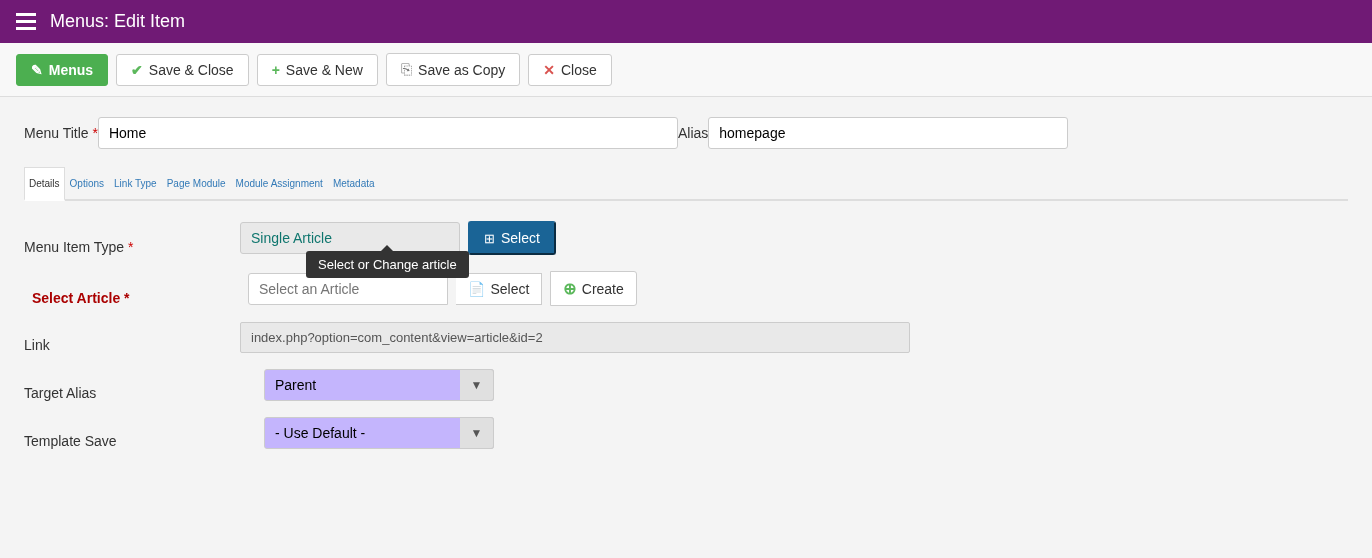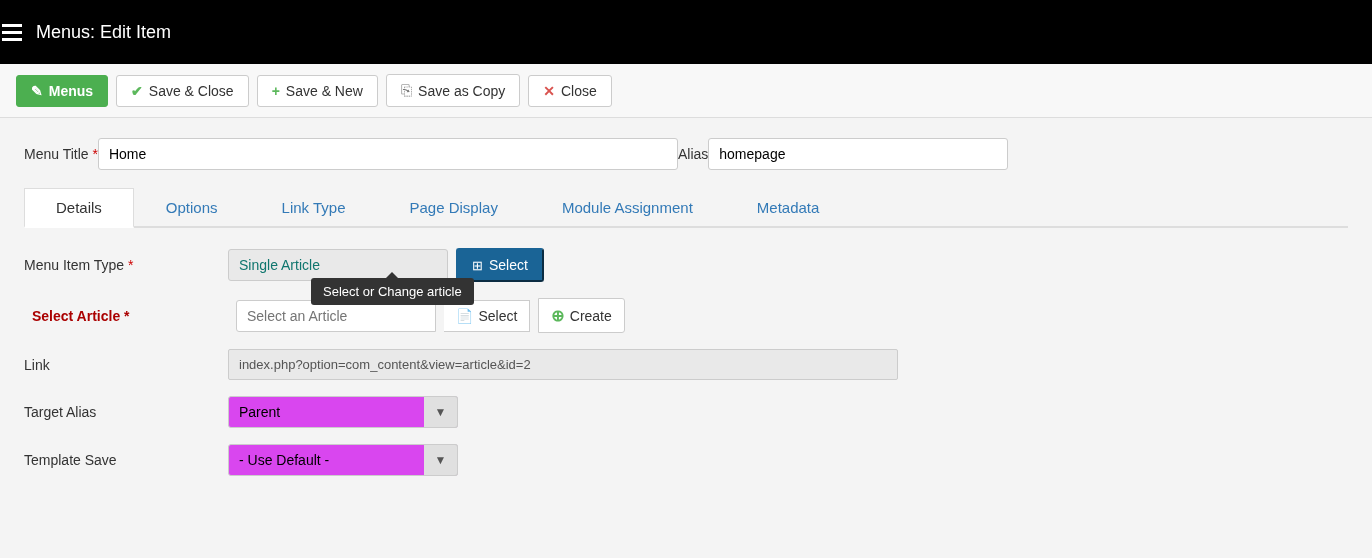--- a/index.html
+++ b/index.html
@@ -1,25 +1,25 @@
 <!DOCTYPE html>
 <html><head>
   <meta charset="utf-8">
   <style>
     * { box-sizing: border-box; margin: 0; padding: 0; }
     body { font-family: Arial, Helvetica, sans-serif; font-size: 14px; background: #f4f4f4; color: #333; }
 
     
     .header {
-      background: #000000;
+      background: #701a75;
       color: #fff;
       display: flex;
       align-items: center;
-      padding: 0 2px;
-      height: 64px;
+      padding: 0 16px;
+      height: 43px;
     }
     .header-icon {
       margin-right: 14px;
       font-size: 20px;
       display: flex;
       flex-direction: column;
       gap: 4px;
     }
     .header-icon span {
       display: block;
@@ -81,50 +81,50 @@
     }
     .form-input {
       border: 1px solid #ccc;
       border-radius: 3px;
       padding: 7px 10px;
       font-size: 14px;
       background: #fff;
       outline: none;
     }
     .menu-title-input { width: 580px; }
-    .alias-input { width: 300px; }
+    .alias-input { width: 360px; }
 
     
     .tabs {
       display: flex;
       border-bottom: 2px solid #ddd;
       margin-bottom: 20px;
     }
     .tab {
-      padding: 10px 31px;
-      cursor: pointer;
-      font-size: 15px;
+      padding: 10px 4px;
+      cursor: pointer;
+      font-size: 10px;
       color: #337ab7;
       border: 1px solid transparent;
       border-bottom: none;
       margin-bottom: -2px;
     }
     .tab.active {
       color: #333;
       background: #fff;
       border-color: #ddd;
       border-bottom: 2px solid #fff;
     }
 
     
     .field-row {
       display: flex;
-      align-items: center;
+      align-items: flex-end;
       margin-bottom: 16px;
-      gap: 4px;
+      gap: 16px;
     }
     .field-label {
       width: 200px;
       font-size: 14px;
       color: #333;
       flex-shrink: 0;
     }
     .field-label.required {
       color: #a00;
       font-weight: bold;
@@ -161,21 +161,21 @@
       font-size: 14px;
       display: inline-flex;
       align-items: center;
       gap: 6px;
     }
 
     
     .tooltip-box {
       position: absolute;
       top: 30px;
-      left: 83px;
+      left: 66px;
       background: #333;
       color: #fff;
       padding: 6px 12px;
       border-radius: 3px;
       font-size: 13px;
       white-space: nowrap;
       z-index: 100;
       pointer-events: none;
     }
     .tooltip-box::before {
@@ -240,23 +240,24 @@
       display: inline-flex;
       align-items: center;
     }
     .field-select {
       appearance: none;
       -webkit-appearance: none;
       border: 1px solid #ccc;
       border-radius: 3px;
       padding: 7px 36px 7px 10px;
       font-size: 14px;
-      background: #d946ef;
+      background: #c4b5fd;
       cursor: pointer;
       width: 230px;
+      margin-left: 24px;
     }
     .select-arrow {
       position: absolute;
       right: 0;
       top: 0;
       height: 100%;
       width: 34px;
       background: #e0e0e0;
       border: 1px solid #ccc;
       border-left: none;
@@ -310,21 +311,21 @@
     <label class="form-label form-label-required">Menu Title</label>
     <input class="form-input menu-title-input" type="text" value="Home" style="">
     <label class="form-label">Alias</label>
     <input class="form-input alias-input" type="text" value="homepage" style="">
   </div>
 
   <div class="tabs">
     <div class="tab active">Details</div>
     <div class="tab">Options</div>
     <div class="tab">Link Type</div>
-    <div class="tab">Page Display</div>
+    <div class="tab">Page Module</div>
     <div class="tab">Module Assignment</div>
     <div class="tab">Metadata</div>
   </div>
 
   <div class="field-row">
     <div class="field-label">
       <span>Menu Item Type</span>
       <span style="color:#c00;"> *</span>
     </div>
     <div class="field-content">

